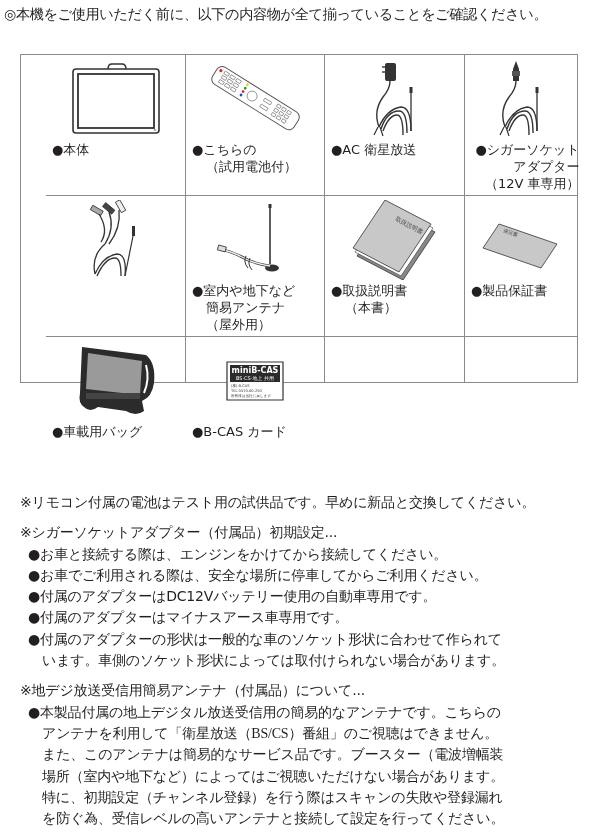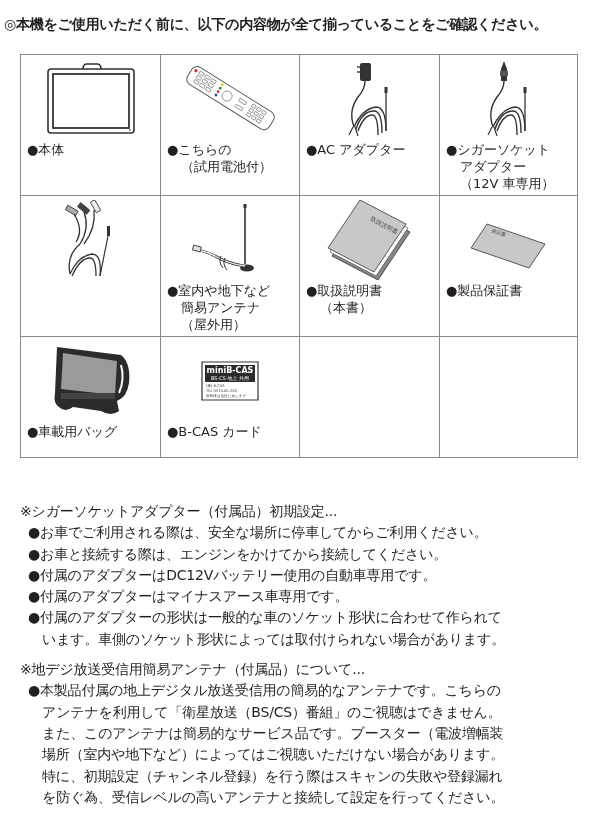--- a/index.html
+++ b/index.html
@@ -2,45 +2,46 @@
 <html><head>
 <meta charset="utf-8">
 <style>
   html, body { margin: 0; padding: 0; background: #ffffff; }
   body {
     width: 600px; height: 839px; position: relative; overflow: hidden;
     font-family: "DejaVu Sans", "Liberation Sans", sans-serif;
     color: #231f20;
   }
   .title {
-    position: absolute; left: 4px; top: 15px; width: 596px;
-    font-size: 14.2px; font-weight: bold; letter-spacing: -0.4px; white-space: nowrap;
+    position: absolute; left: 4px; top: 5px; width: 596px;
+    font-size: 14.2px; font-weight: normal; letter-spacing: -0.4px; white-space: nowrap;
   }
   .grid {
-    position: absolute; left: 20px; top: 54px; width: 558px; height: 404px;
+    position: absolute; left: 20px; top: 54px; width: 558px; height: 329px;
     border: 1.5px solid #8a8a8a; box-sizing: border-box;
     display: grid; grid-template-columns: 140px 139px 140px 1fr;
     grid-template-rows: 141px 141px 1fr;
+    padding-left: 25px;
   }
   .cell {
     border-right: 1.5px solid #8a8a8a; border-bottom: 1.5px solid #8a8a8a;
     position: relative; box-sizing: border-box;
   }
-  .cell.c4 { border-right: none; }
+  .cell.c4 { border-right: none; text-align: right; }
   .cell.r3 { border-bottom: none; }
   .cell .pic { position: absolute; left: 0; right: 0; top: 4px; height: 80px; display: flex; justify-content: center; align-items: center; }
   .cell .label {
     position: absolute; left: 6px; top: 86px; font-size: 13px; line-height: 17px; white-space: nowrap;
   }
   .label .sub { display: block; padding-left: 14px; }
   .notes { position: absolute; left: 20px; top: 492px; width: 570px; font-size: 14px; line-height: 21.3px; letter-spacing: -0.2px; }
   .note-head { white-space: nowrap; }
   .bullets { padding-left: 8px; }
   .bullet { white-space: nowrap; }
-  .bullet .cont { display: block; padding-left: 14px; }
+  .bullet .cont { display: block; padding-left: 14px; font-family: Liberation Serif, serif; }
   .gap { height: 9px; }
 </style>
 </head>
 <body>
 
 <div class="title">◎本機をご使用いただく前に、以下の内容物が全て揃っていることをご確認ください。</div>
 
 <div class="grid">
 
   <div class="cell">
@@ -105,21 +106,21 @@
         <rect x="20" y="4" width="11" height="18" rx="2" fill="#333"></rect>
         <line x1="17" y1="8" x2="20" y2="8" stroke="#333" stroke-width="1.4"></line>
         <line x1="17" y1="13" x2="20" y2="13" stroke="#333" stroke-width="1.4"></line>
         <path d="M25 22 Q25 30 18 38 Q8 52 14 68 M14 68 Q22 50 36 48 Q46 48 46 72 M16 70 Q22 52 34 52 Q42 52 42 74 M18 72 Q24 56 32 56 Q38 56 38 76" fill="none" stroke="#333" stroke-width="1.4"></path>
         <path d="M13 68 L9 76 M15 68 L18 77" fill="none" stroke="#333" stroke-width="1.2"></path>
         <line x1="46" y1="72" x2="46" y2="34" stroke="#333" stroke-width="1.3"></line>
         <rect x="44.5" y="28" width="3" height="6" fill="#333"></rect>
       </svg>
     </div>
     <div class="label">
-      <span>●AC アダプター</span>
+      <span>●AC 衛星放送</span>
     </div>
   </div>
 
   <div class="cell c4">
     <div class="pic">
       <svg width="60" height="80" viewBox="0 0 60 80">
         <path d="M25 2 L28 10 L28 22 L22 22 L22 10 Z" fill="#333"></path>
         <rect x="21" y="12" width="8" height="5" fill="#555"></rect>
         <path d="M25 22 Q25 30 18 38 Q8 52 14 68 M14 68 Q22 50 36 48 Q46 48 46 72 M16 70 Q22 52 34 52 Q42 52 42 74 M18 72 Q24 56 32 56 Q38 56 38 76" fill="none" stroke="#333" stroke-width="1.4"></path>
         <path d="M13 68 L9 76 M15 68 L18 77" fill="none" stroke="#333" stroke-width="1.2"></path>
@@ -223,25 +224,26 @@
     <div class="label">
       <span>●B-CAS カード</span>
     </div>
   </div>
 
   <div class="cell r3"></div>
   <div class="cell r3 c4"></div>
 </div>
 
 <div class="notes">
+  <div class="note-head">※リモコン付属の電池はテスト用の試供品です。早めに新品と交換してください。</div>
   <div class="gap"></div>
   <div class="note-head">※シガーソケットアダプター（付属品）初期設定...</div>
   <div class="bullets">
+    <div class="bullet">●お車と接続する際は、エンジンをかけてから接続してください。</div>
     <div class="bullet">●お車でご利用される際は、安全な場所に停車してからご利用ください。</div>
-    <div class="bullet">●お車と接続する際は、エンジンをかけてから接続してください。</div>
     <div class="bullet">●付属のアダプターはDC12Vバッテリー使用の自動車専用です。</div>
     <div class="bullet">●付属のアダプターはマイナスアース車専用です。</div>
     <div class="bullet">
       <span>●付属のアダプターの形状は一般的な車のソケット形状に合わせて作られて</span>
       <span class="cont">います。車側のソケット形状によっては取付けられない場合があります。</span>
     </div>
   </div>
   <div class="gap"></div>
   <div class="note-head">※地デジ放送受信用簡易アンテナ（付属品）について...</div>
   <div class="bullets">

